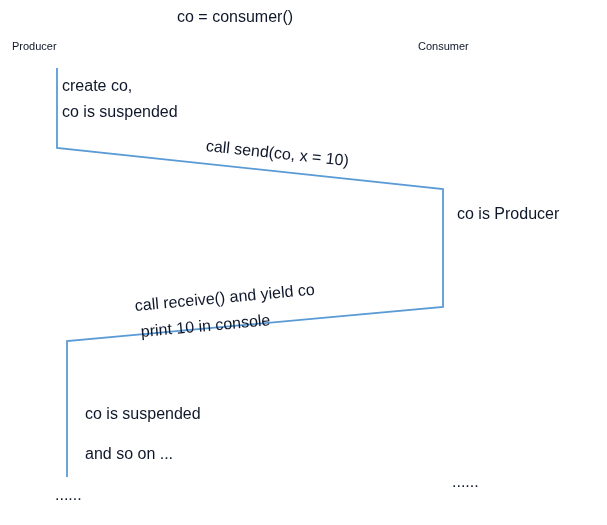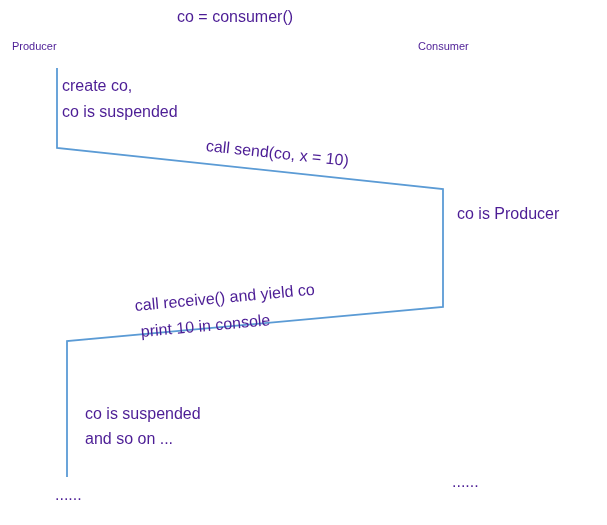--- a/index.html
+++ b/index.html
@@ -6,21 +6,21 @@
     margin: 0;
     padding: 0;
     background: #ffffff;
   }
   .canvas {
     position: relative;
     width: 607px;
     height: 525px;
     background: #ffffff;
     font-family: "Liberation Sans", sans-serif;
-    color: #4c1d95;
+    color: #0f172a;
     overflow: hidden;
   }
   .txt {
     position: absolute;
     white-space: pre;
     font-size: 16px;
     line-height: 1.25;
   }
   .actor {
     font-size: 11px;
@@ -61,19 +61,19 @@
   <div class="txt rot-down" style="left:207px; top:136px;">call send(co, x = 10)</div>
 
   <div class="txt" style="left:457px; top:204px;">co is Producer</div>
 
   <div class="txt rot-up" style="left:134px; top:296px;">call receive() and yield co</div>
 
   <div class="txt rot-up" style="left:140px; top:322px;">print 10 in console</div>
 
   <div class="txt" style="left:85px; top:404px;">co is suspended</div>
 
-  <div class="txt" style="left:85px; top:429px;text-align:right;">and so on ...</div>
+  <div class="txt" style="left:85px; top:444px;text-align:right;">and so on ...</div>
 
   <div class="txt" style="left:55px; top:485px;">......</div>
 
   <div class="txt" style="left:452px; top:472px;">......</div>
 
 </div>
 
 </body></html>

